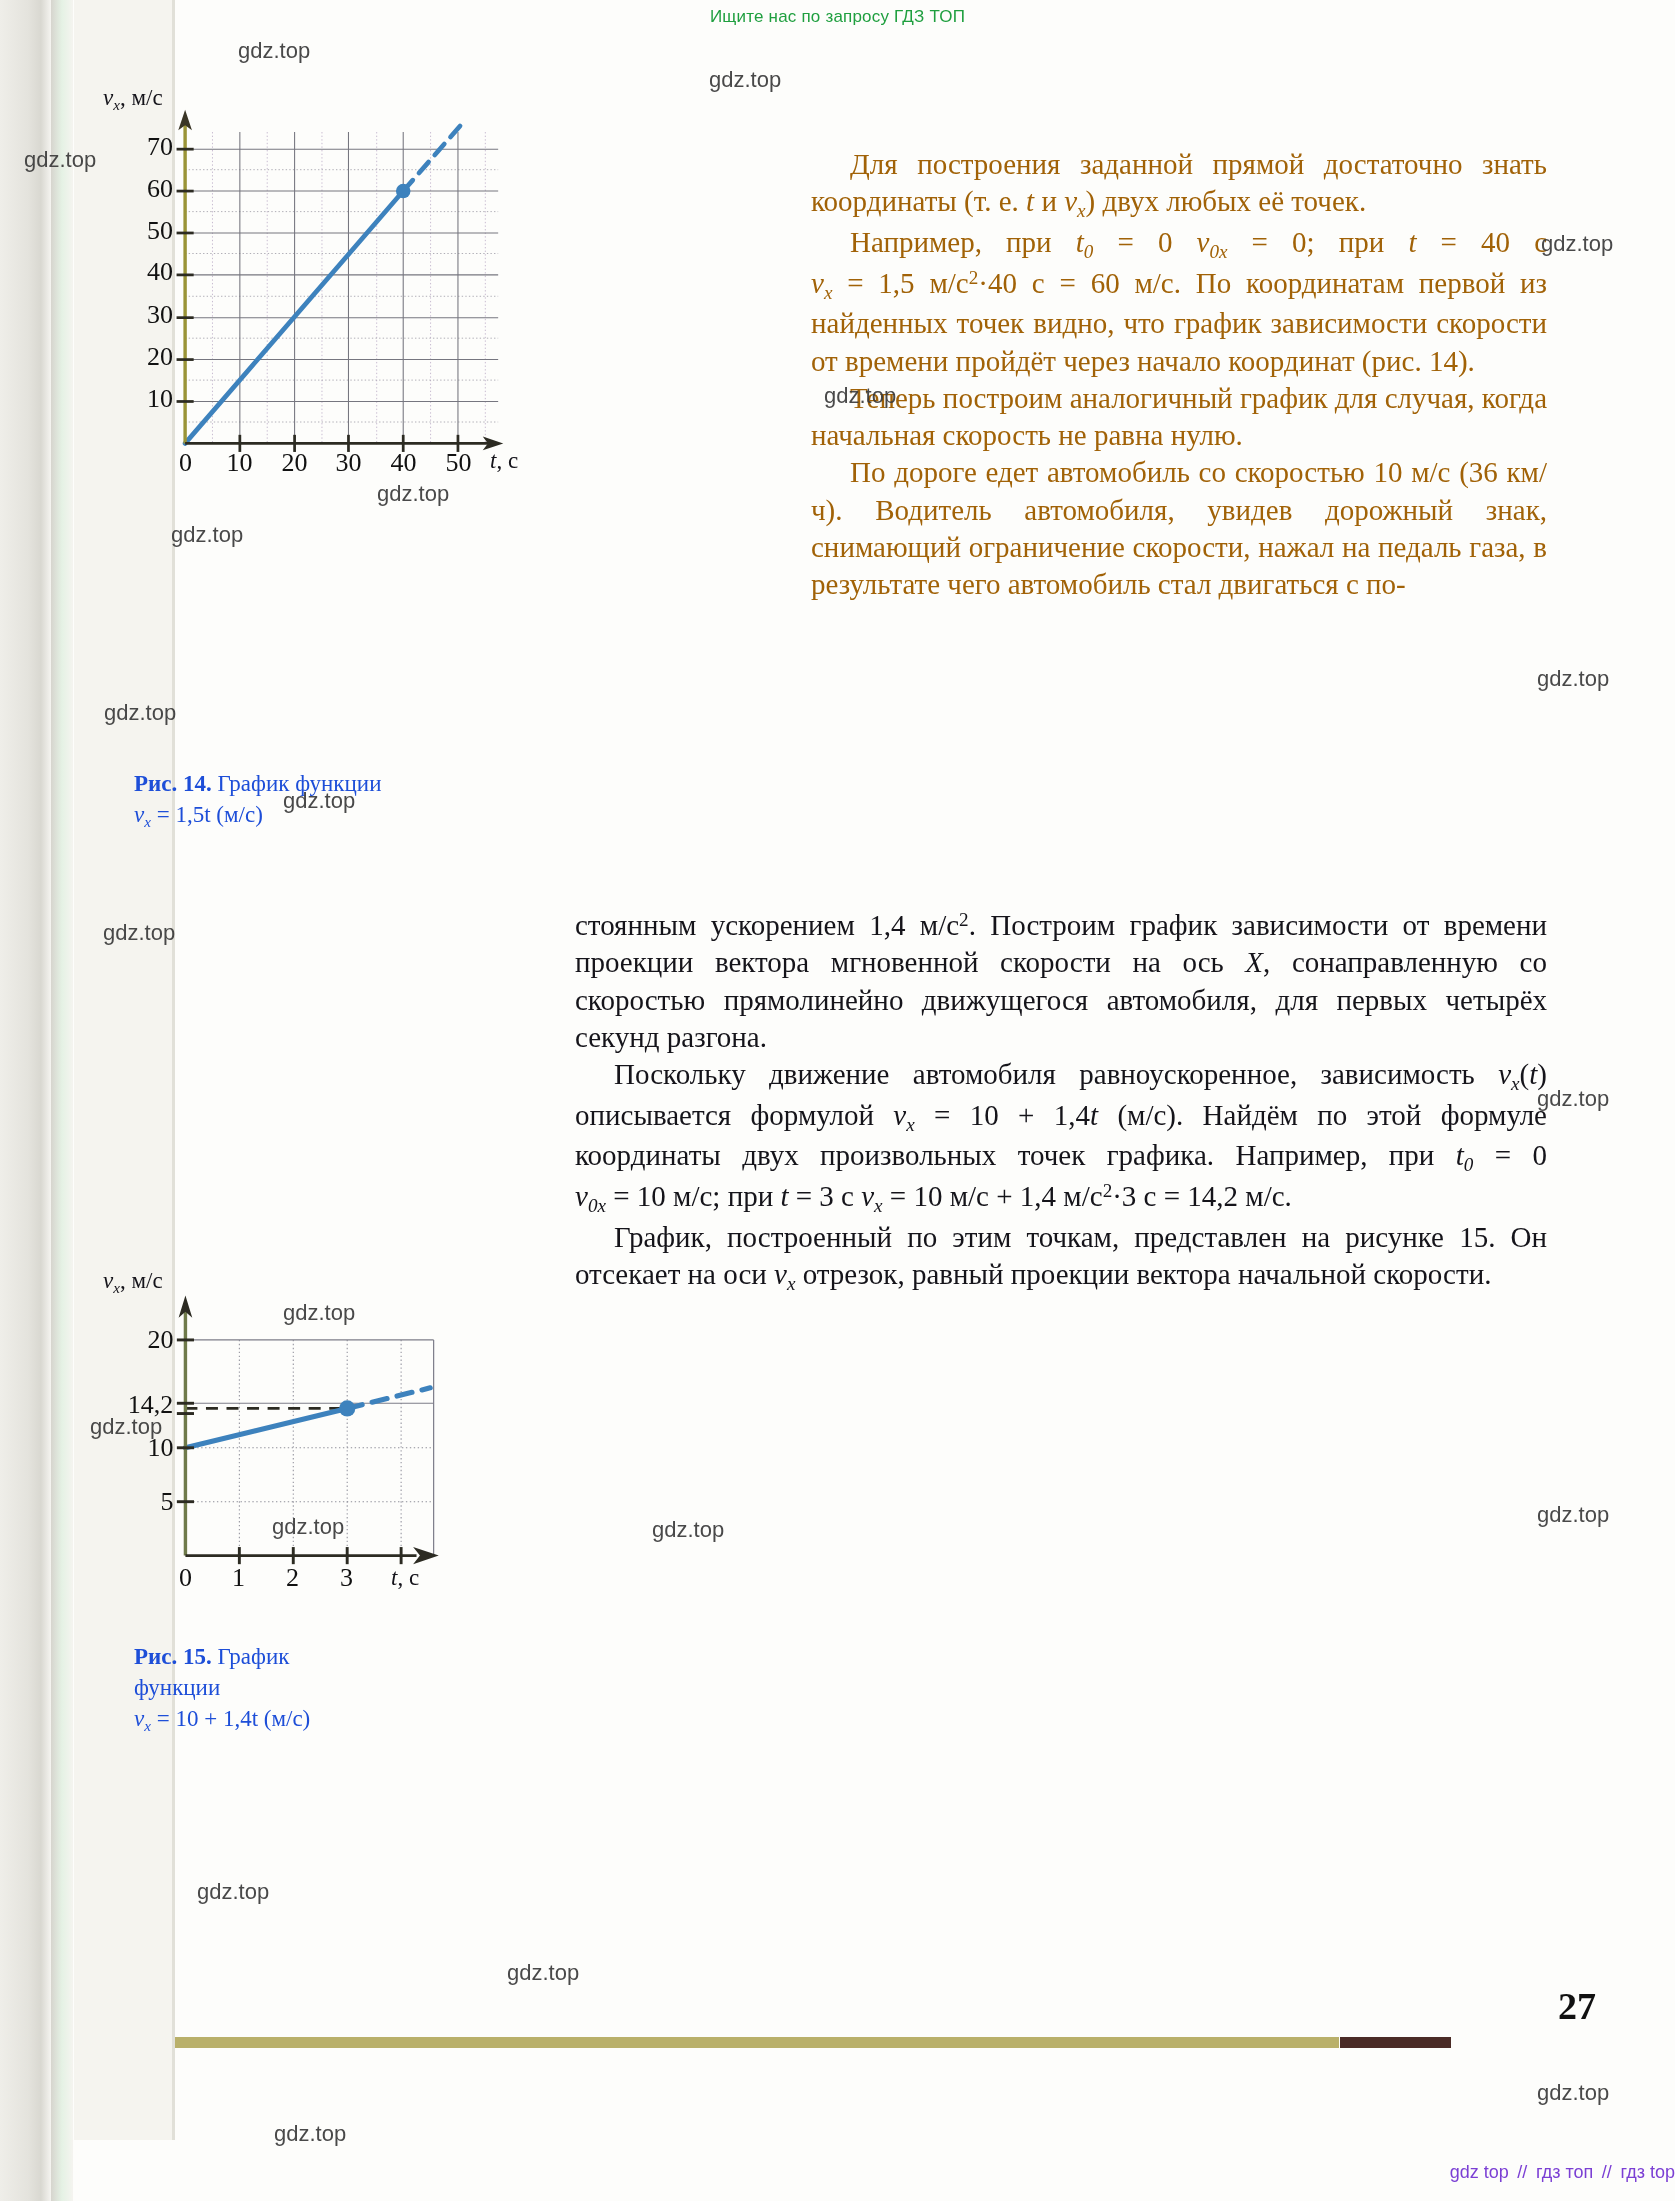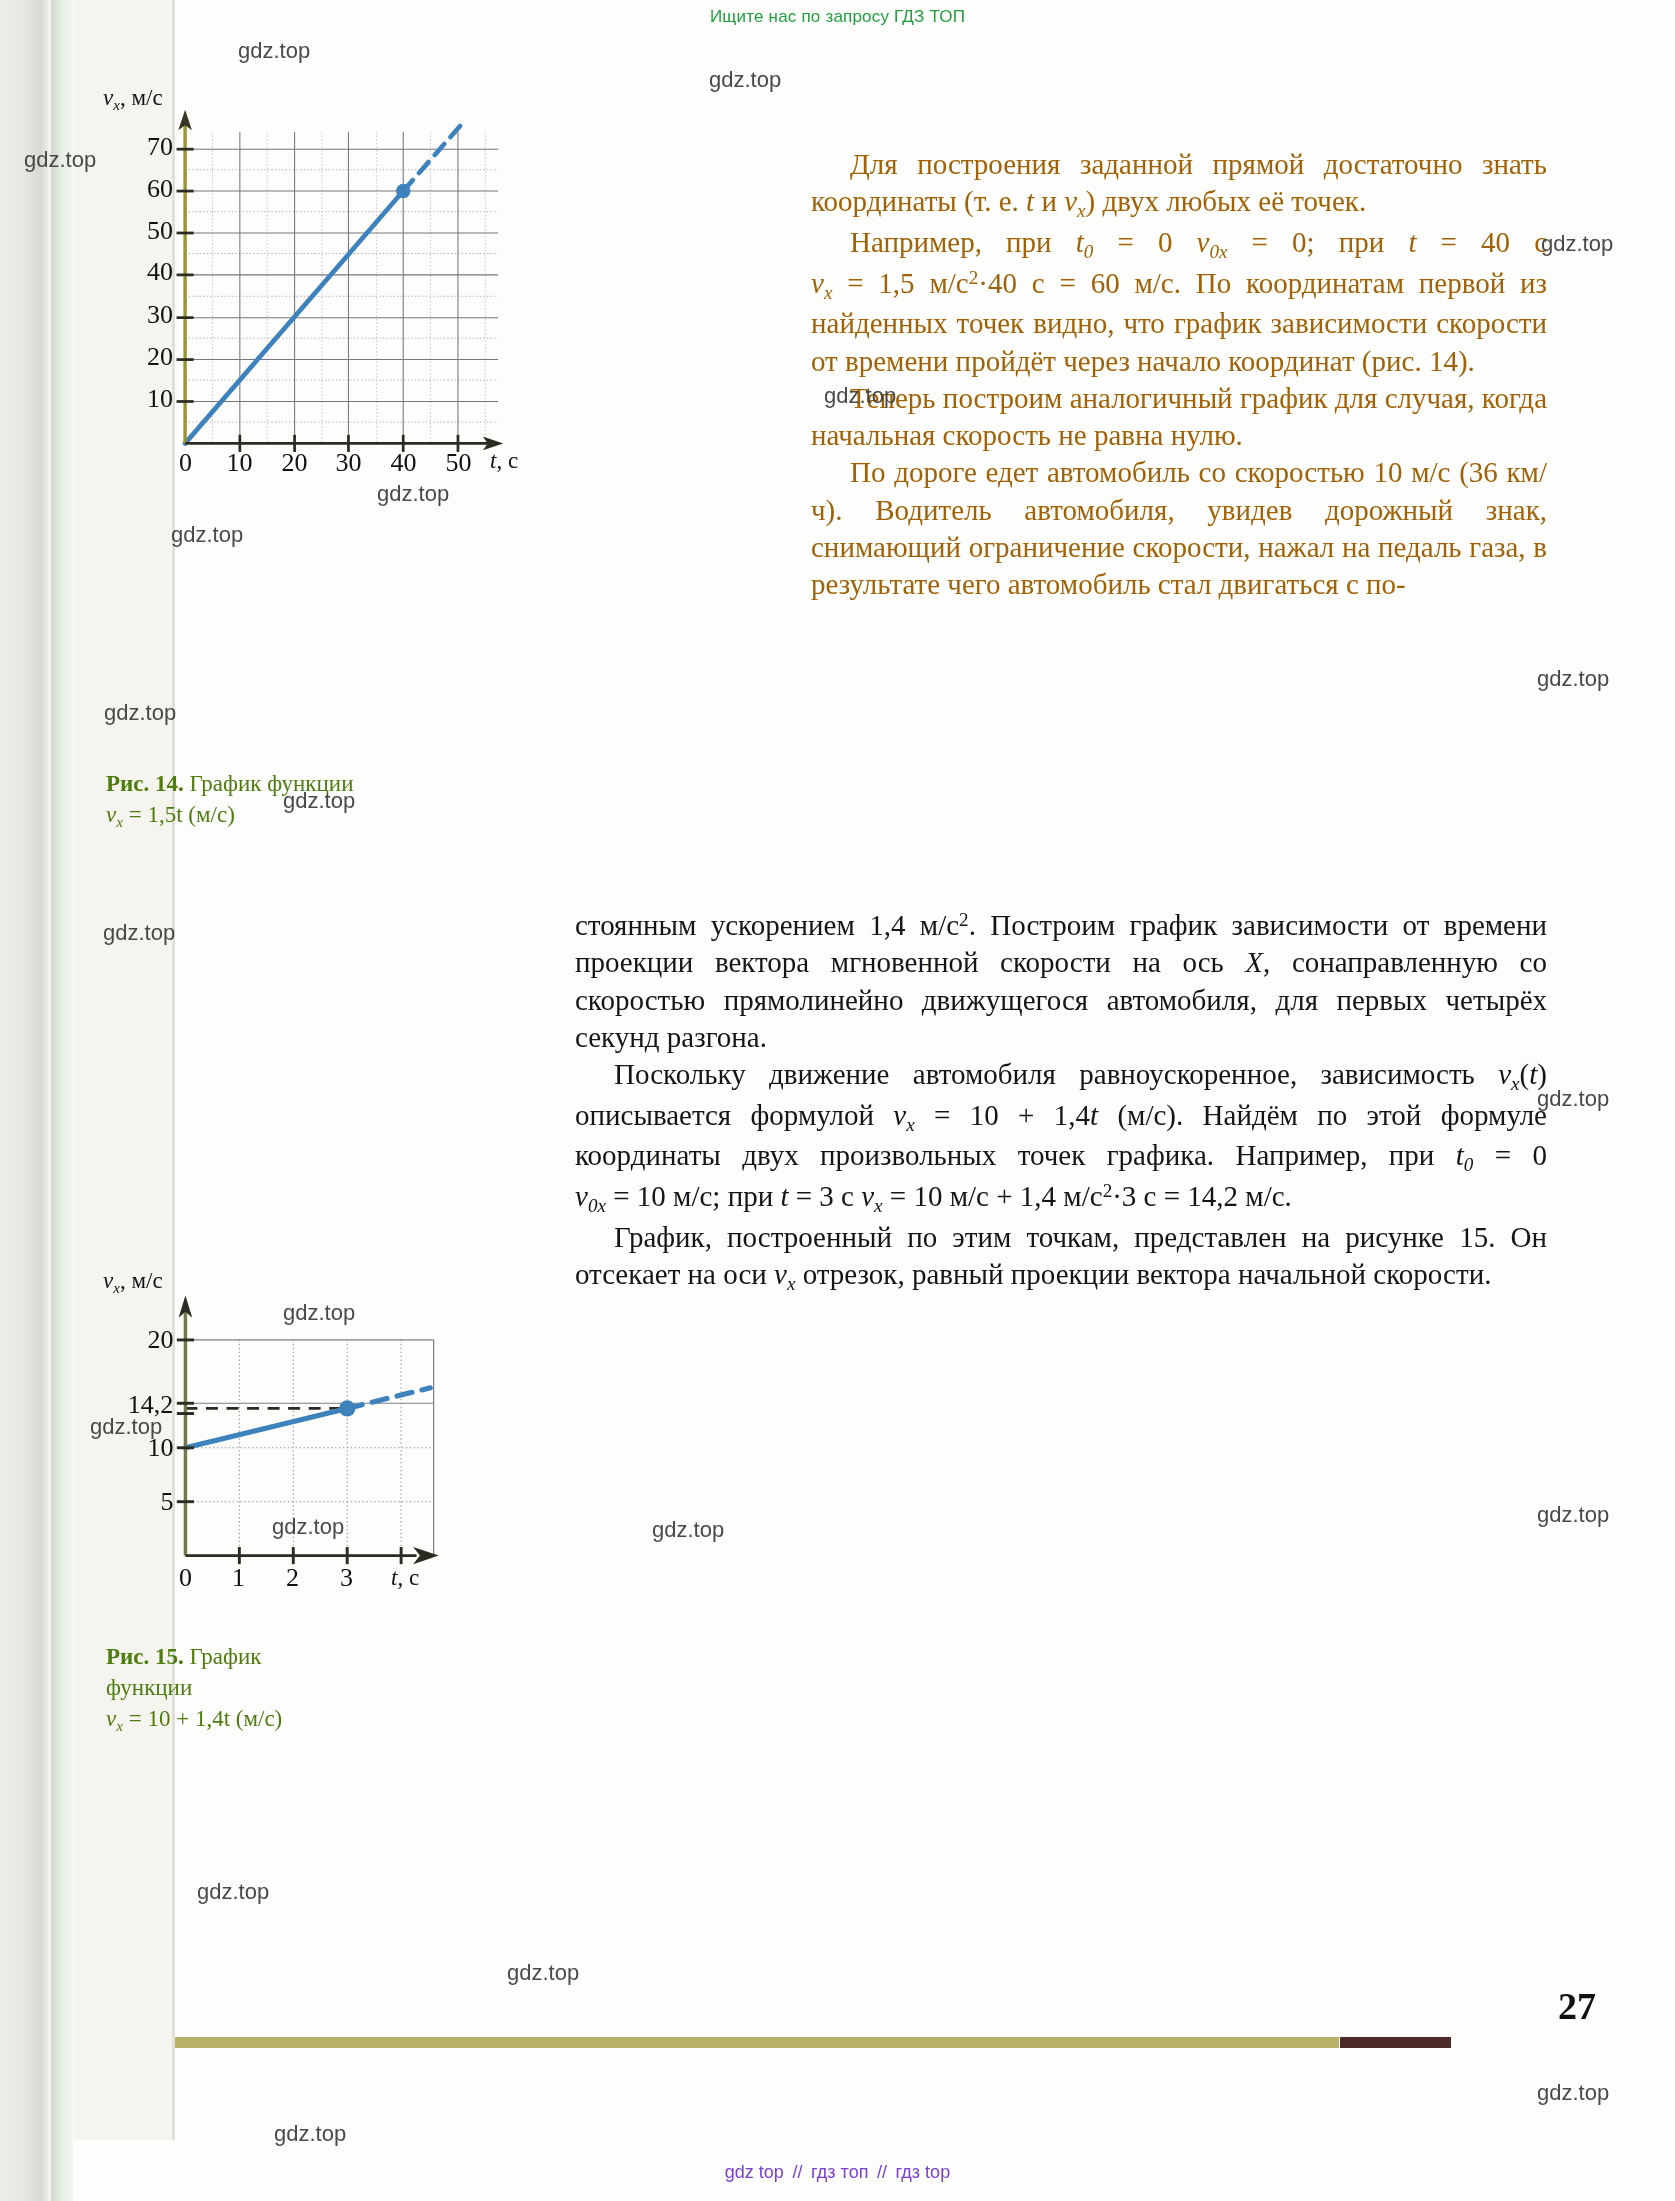--- a/index.html
+++ b/index.html
@@ -71,22 +71,23 @@
     font-size:26px; color:#111; text-align:right; white-space:nowrap;
   }
   .tick-label.x { text-align:center; }
 
   .plot { position:absolute; }
   .plot svg { display:block; }
 
   .fig-caption {
     position:absolute;
     font-family:"Liberation Serif","DejaVu Serif",serif;
-    font-size:23px; color:#4d7c0f; line-height:1.34;
+    font-size:23px; color:#1d4ed8; line-height:1.34;
     width:368px;
+    margin-left:28px;
   }
   .fig-caption .fnum { font-weight:bold; }
   .fig-caption .form { white-space:nowrap; }
   i.v { font-style:italic; }
   sub.s { font-size:.66em; font-style:italic; vertical-align:-.32em; }
   sup.s { font-size:.66em; vertical-align:.46em; font-style:normal;}
 
   
   .col-right {
     position:absolute; left:811px; top:146px; width:736px;
@@ -111,21 +112,21 @@
     position:absolute; right:79px; top:1984px;
     font-size:38px; font-weight:bold; color:#111;
     font-family:"Liberation Serif","DejaVu Serif",serif;
   }
   .rule-bar { position:absolute; top:2037px; height:11px; }
   .rule-bar.olive { left:175px; width:1164px; background:#b9b06a; }
   .rule-bar.dark  { left:1340px; width:111px; background:#4a2b26; }
 
   .promo-bottom {
     position:absolute; bottom:19px; left:0; width:100%;
-    text-align:center;
+    text-align:right;
     font-family:"Liberation Sans","DejaVu Sans",sans-serif;
     font-size:18px; color:#7b3fd4;
   }
   .promo-bottom .sep { color:#7b3fd4; padding:0 8.6px; }
 </style>
 </head>
 <body>
 
 <div id="page-scan">
   <div class="left-edge-strip"></div>

